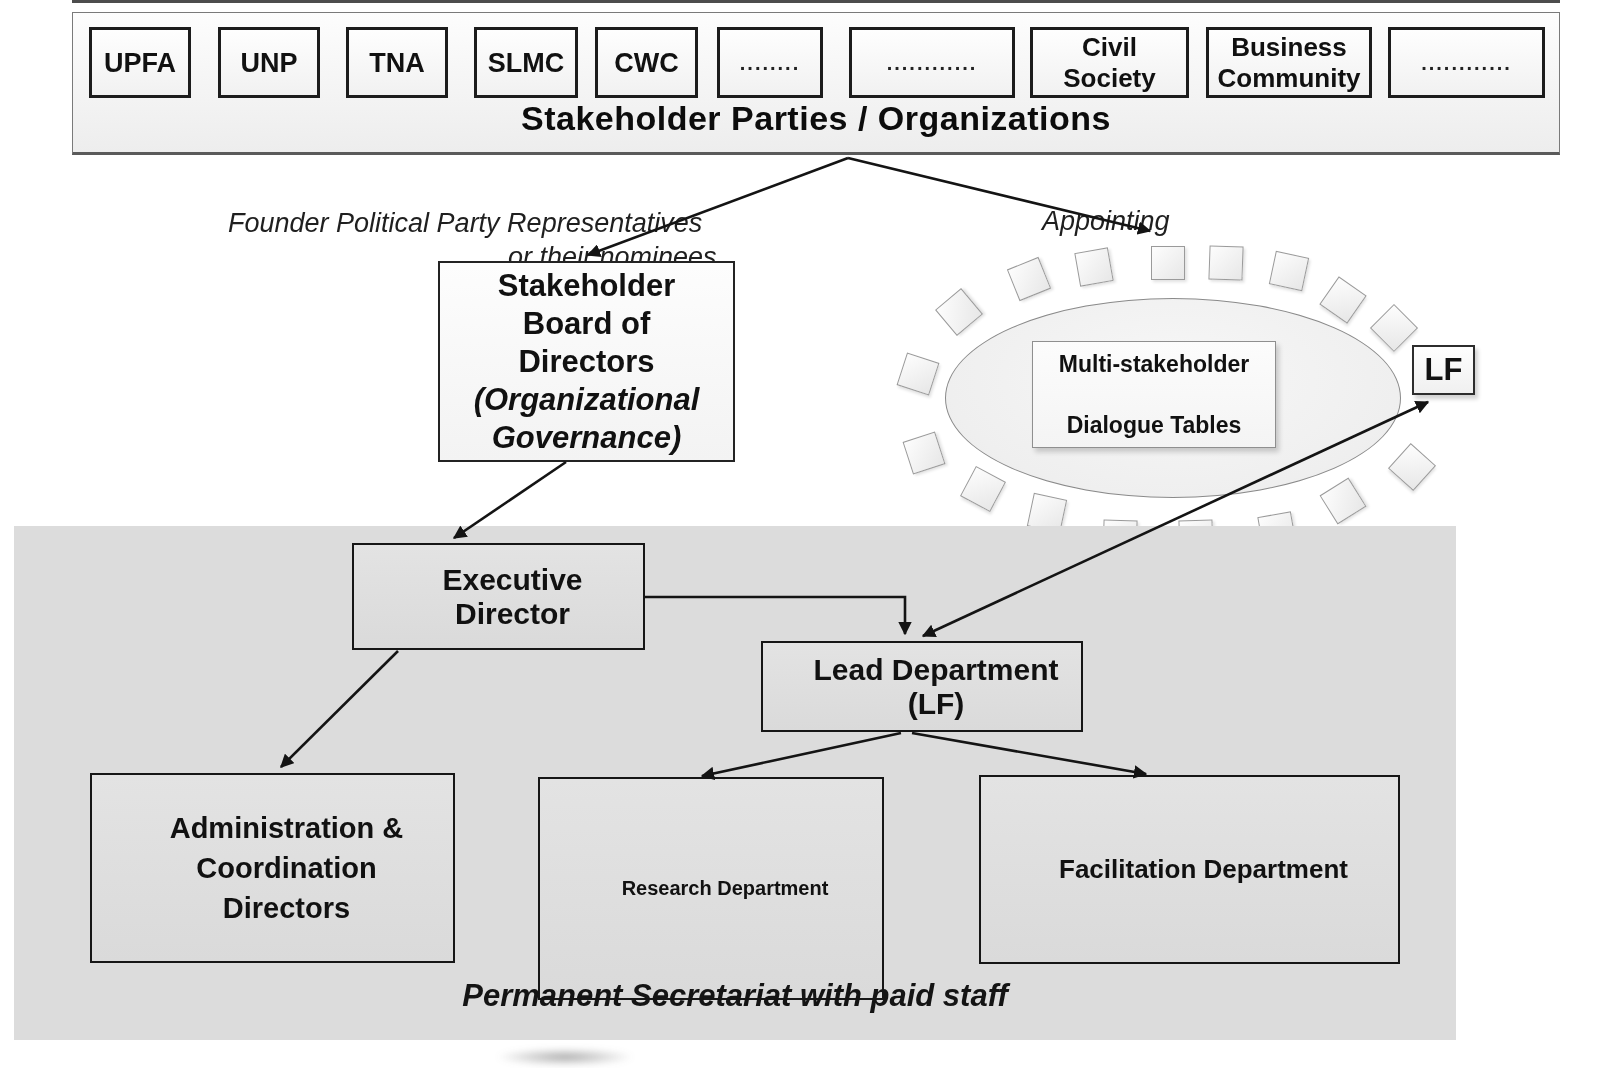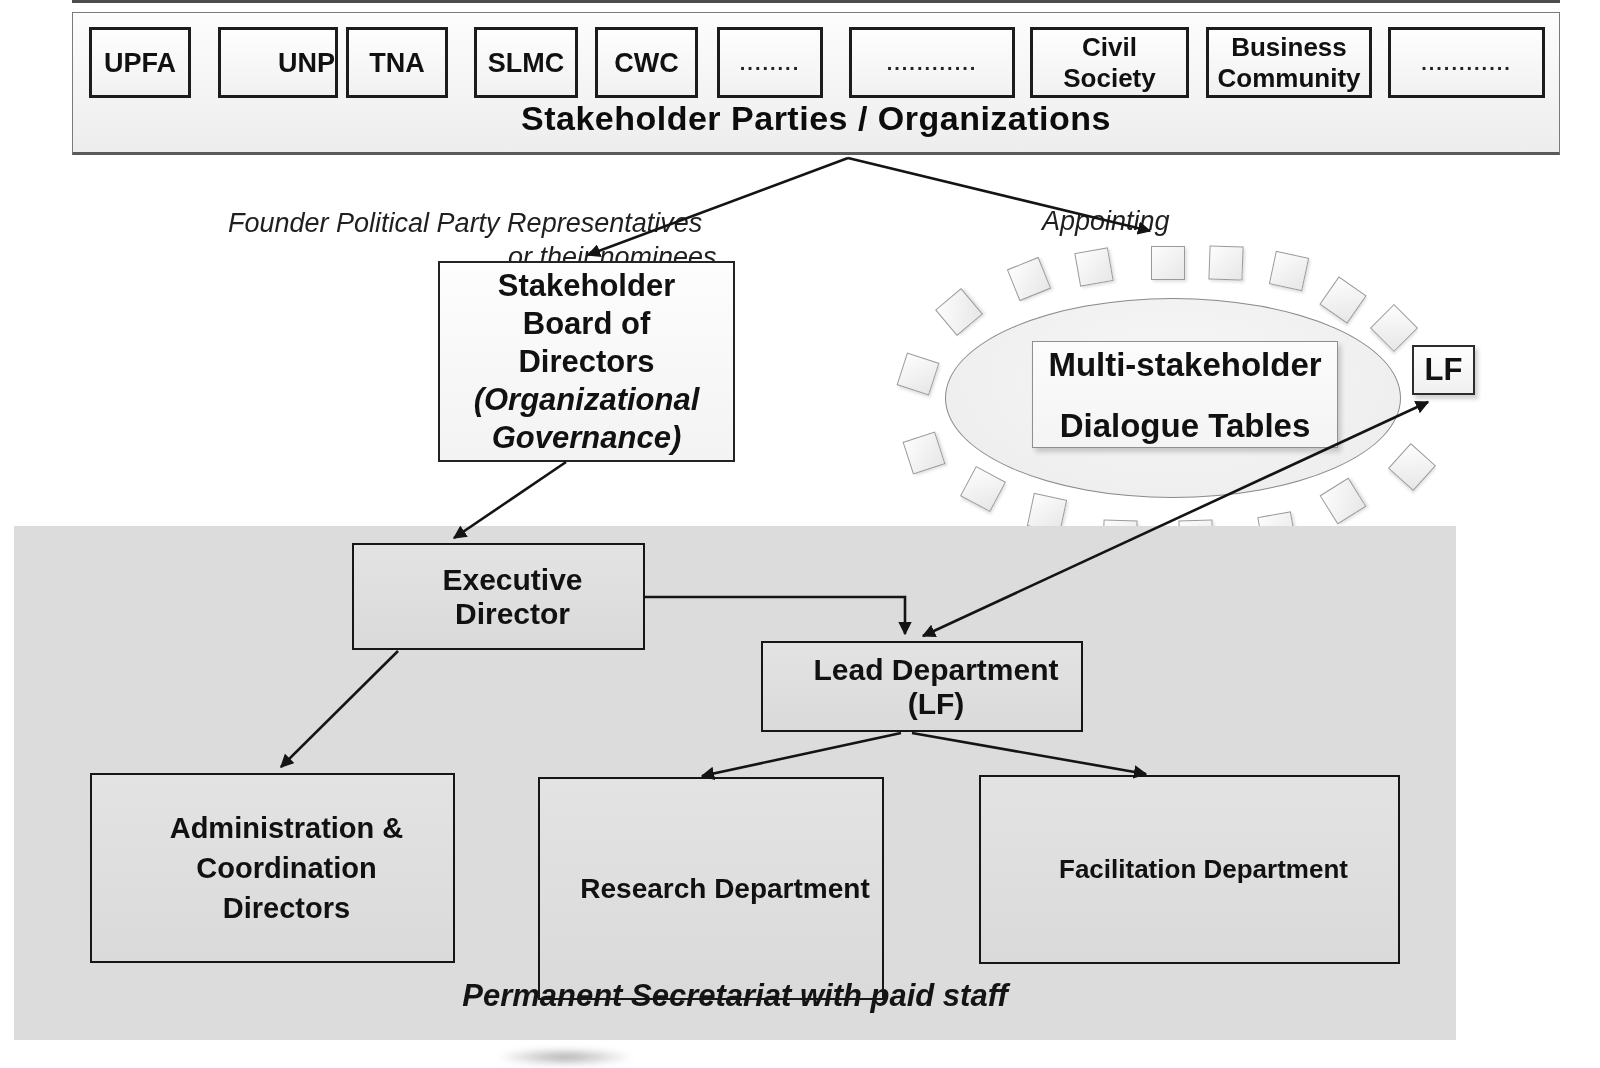--- a/index.html
+++ b/index.html
@@ -31,60 +31,60 @@
          display:flex;flex-direction:column;align-items:center;justify-content:center;
          font-weight:bold;font-size:31px;line-height:38px;text-align:center;}
   .board .it{font-style:italic;}
 
   
   .ellipse{position:absolute;left:945px;top:298px;width:456px;height:200px;border-radius:50%;
            background:radial-gradient(ellipse at 50% 40%, #f7f7f7 0%, #efefef 70%, #e9e9e9 100%);
            border:1.5px solid #8a8a8a;box-sizing:border-box;}
   .chair{position:absolute;width:34px;height:34px;background:linear-gradient(135deg,#fdfdfd,#e7e7e7);
          border:1.5px solid #9a9a9a;box-sizing:border-box;box-shadow:2px 2px 3px rgba(0,0,0,.12);}
-  .mst-box{position:absolute;left:1032px;top:341px;width:306px;height:107px;
+  .mst-box{position:absolute;left:1032px;top:341px;width:244px;height:107px;
            background:linear-gradient(#fcfcfc,#f4f4f4);border:1.5px solid #8f8f8f;box-sizing:border-box;
            box-shadow:3px 4px 5px rgba(0,0,0,.18);
            display:flex;flex-direction:column;align-items:center;justify-content:center;
-           font-weight:bold;font-size:33px;line-height:37px;text-align:center;gap:24px;}
+           font-weight:bold;font-size:23px;line-height:37px;text-align:center;gap:24px;}
   .lf-badge{position:absolute;left:1412px;top:345px;width:63px;height:50px;
             background:linear-gradient(#fefefe,#f0f0f0);border:2px solid #2d2d2d;box-sizing:border-box;
             box-shadow:3px 4px 4px rgba(0,0,0,.18);
             display:flex;align-items:center;justify-content:center;font-weight:bold;font-size:31px;}
 
   
   .panel{position:absolute;left:14px;top:526px;width:1442px;height:514px;background:#dcdcdc;}
   .gbox{position:absolute;background:linear-gradient(#e3e3e3,#dadada);border:2.5px solid #161616;
         box-sizing:border-box;display:flex;flex-direction:column;align-items:center;justify-content:center;
         font-weight:bold;text-align:center;padding-left:28px;}
   .ed{left:338px;top:17px;width:293px;height:107px;font-size:30px;}
   .lf{left:747px;top:115px;width:322px;height:91px;font-size:30px;}
   .admin{left:76px;top:247px;width:365px;height:190px;font-size:29px;line-height:40px;}
-  .research{left:524px;top:251px;width:346px;height:223px;font-size:28px;}
+  .research{left:524px;top:251px;width:346px;height:223px;font-size:20px;}
   .facil{left:965px;top:249px;width:421px;height:189px;font-size:26px;}
   .caption{position:absolute;left:0;top:452px;width:1442px;text-align:center;
            font-style:italic;font-weight:600;font-size:31px;color:#141414;}
 
   .smudge{position:absolute;left:495px;top:1048px;width:140px;height:18px;border-radius:50%;
           background:radial-gradient(rgba(70,70,70,.45),rgba(70,70,70,0) 70%);filter:blur(3px);}
 
   svg.overlay{position:absolute;left:0;top:0;z-index:60;pointer-events:none;}
 </style>
 </head>
 <body>
 
 <div class="stage">
 
   <div class="topcut"></div>
 
   <div class="parties">
     <div class="pbox" style="left:16px;width:102px;">
         <span>UPFA</span>
       </div>
-    <div class="pbox" style="left:145px;width:120px;justify-content:flex-end;">
+    <div class="pbox" style="left:145px;width:102px;">
         <span>UNP</span>
       </div>
     <div class="pbox" style="left:273px;width:102px;">
         <span>TNA</span>
       </div>
     <div class="pbox" style="left:401px;width:104px;">
         <span>SLMC</span>
       </div>
     <div class="pbox" style="left:522px;width:103px;">
         <span>CWC</span>

